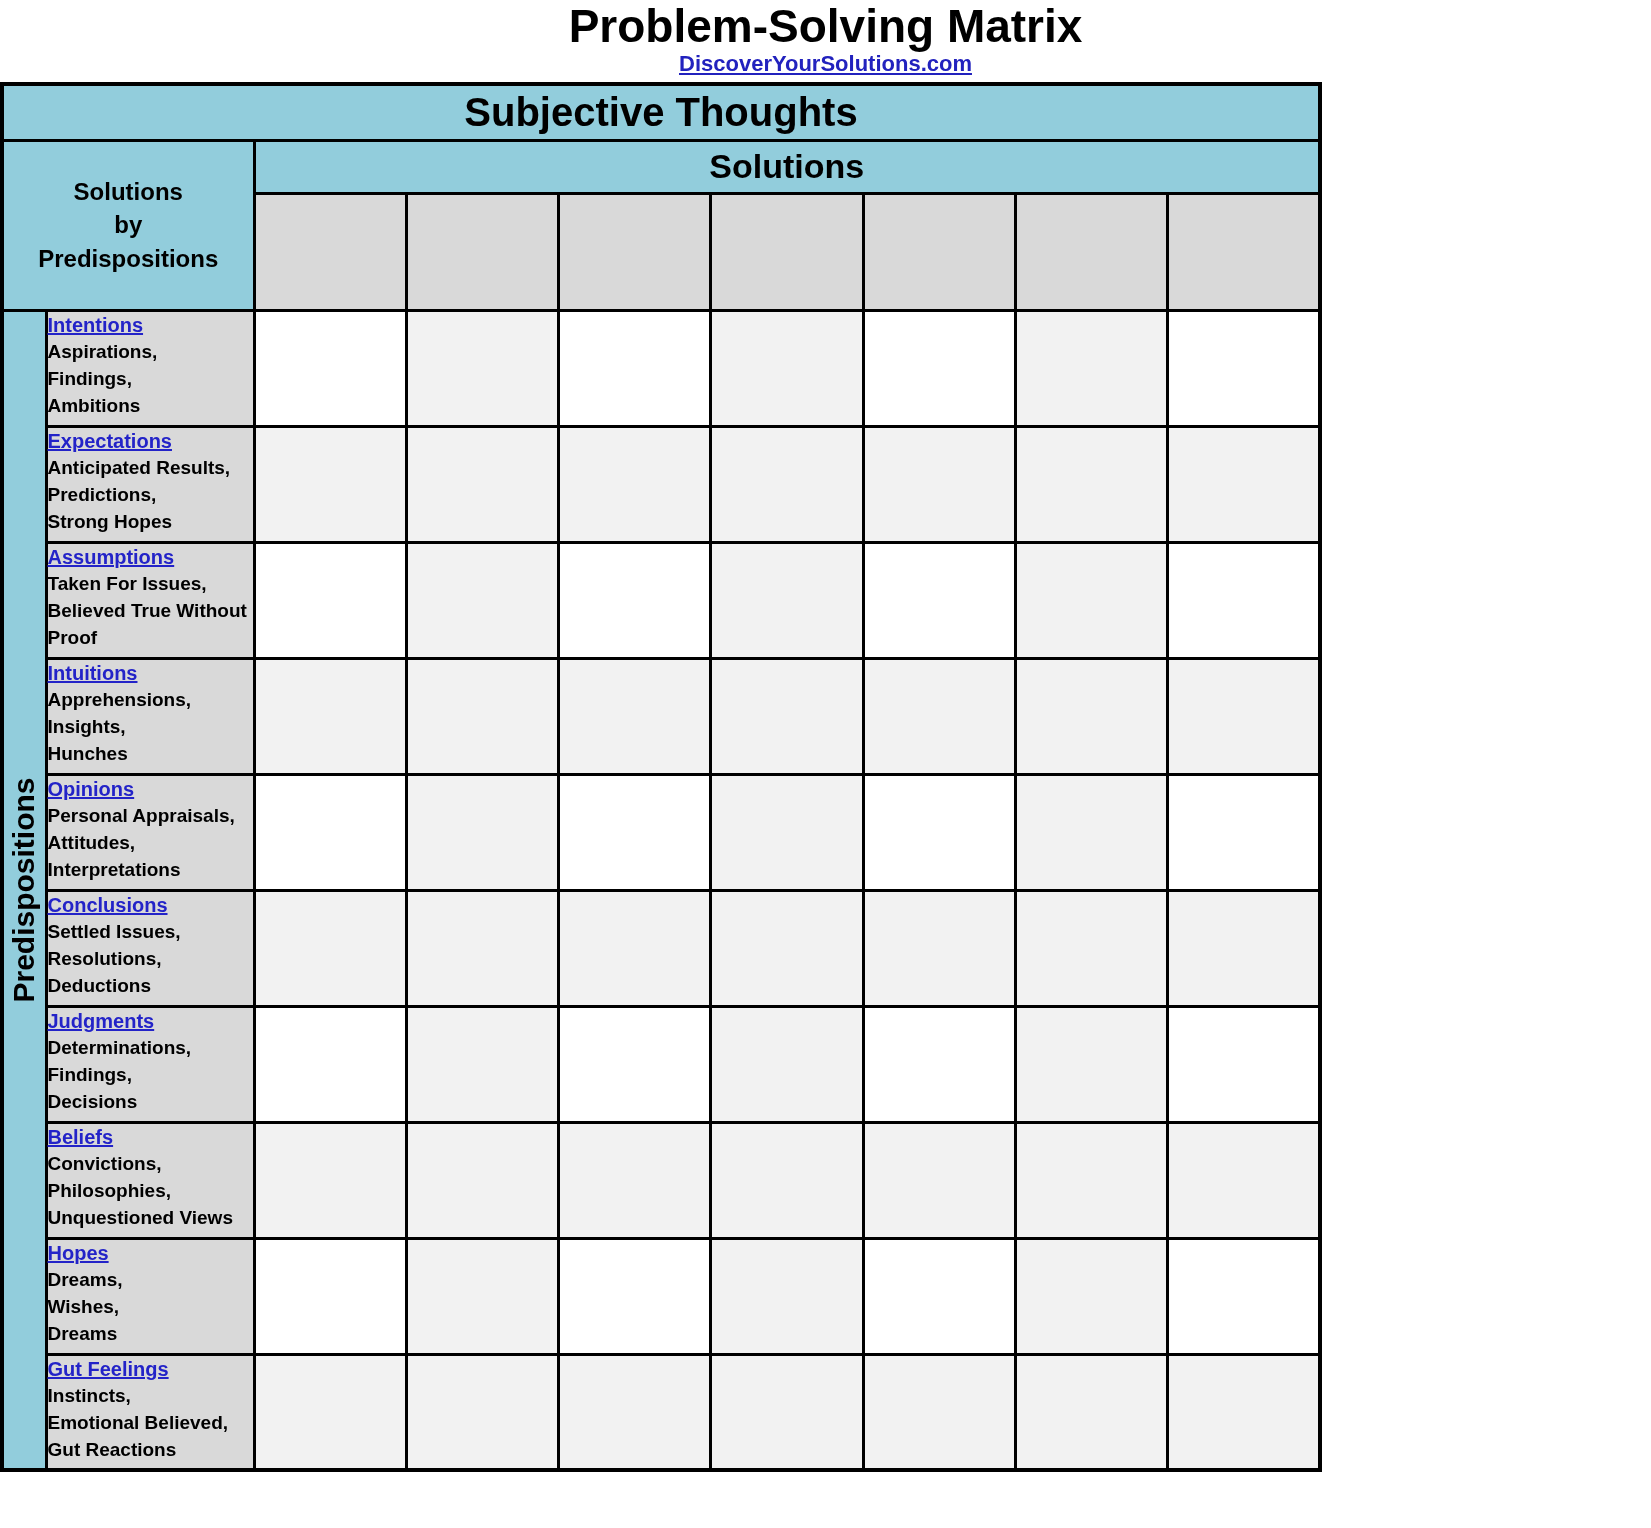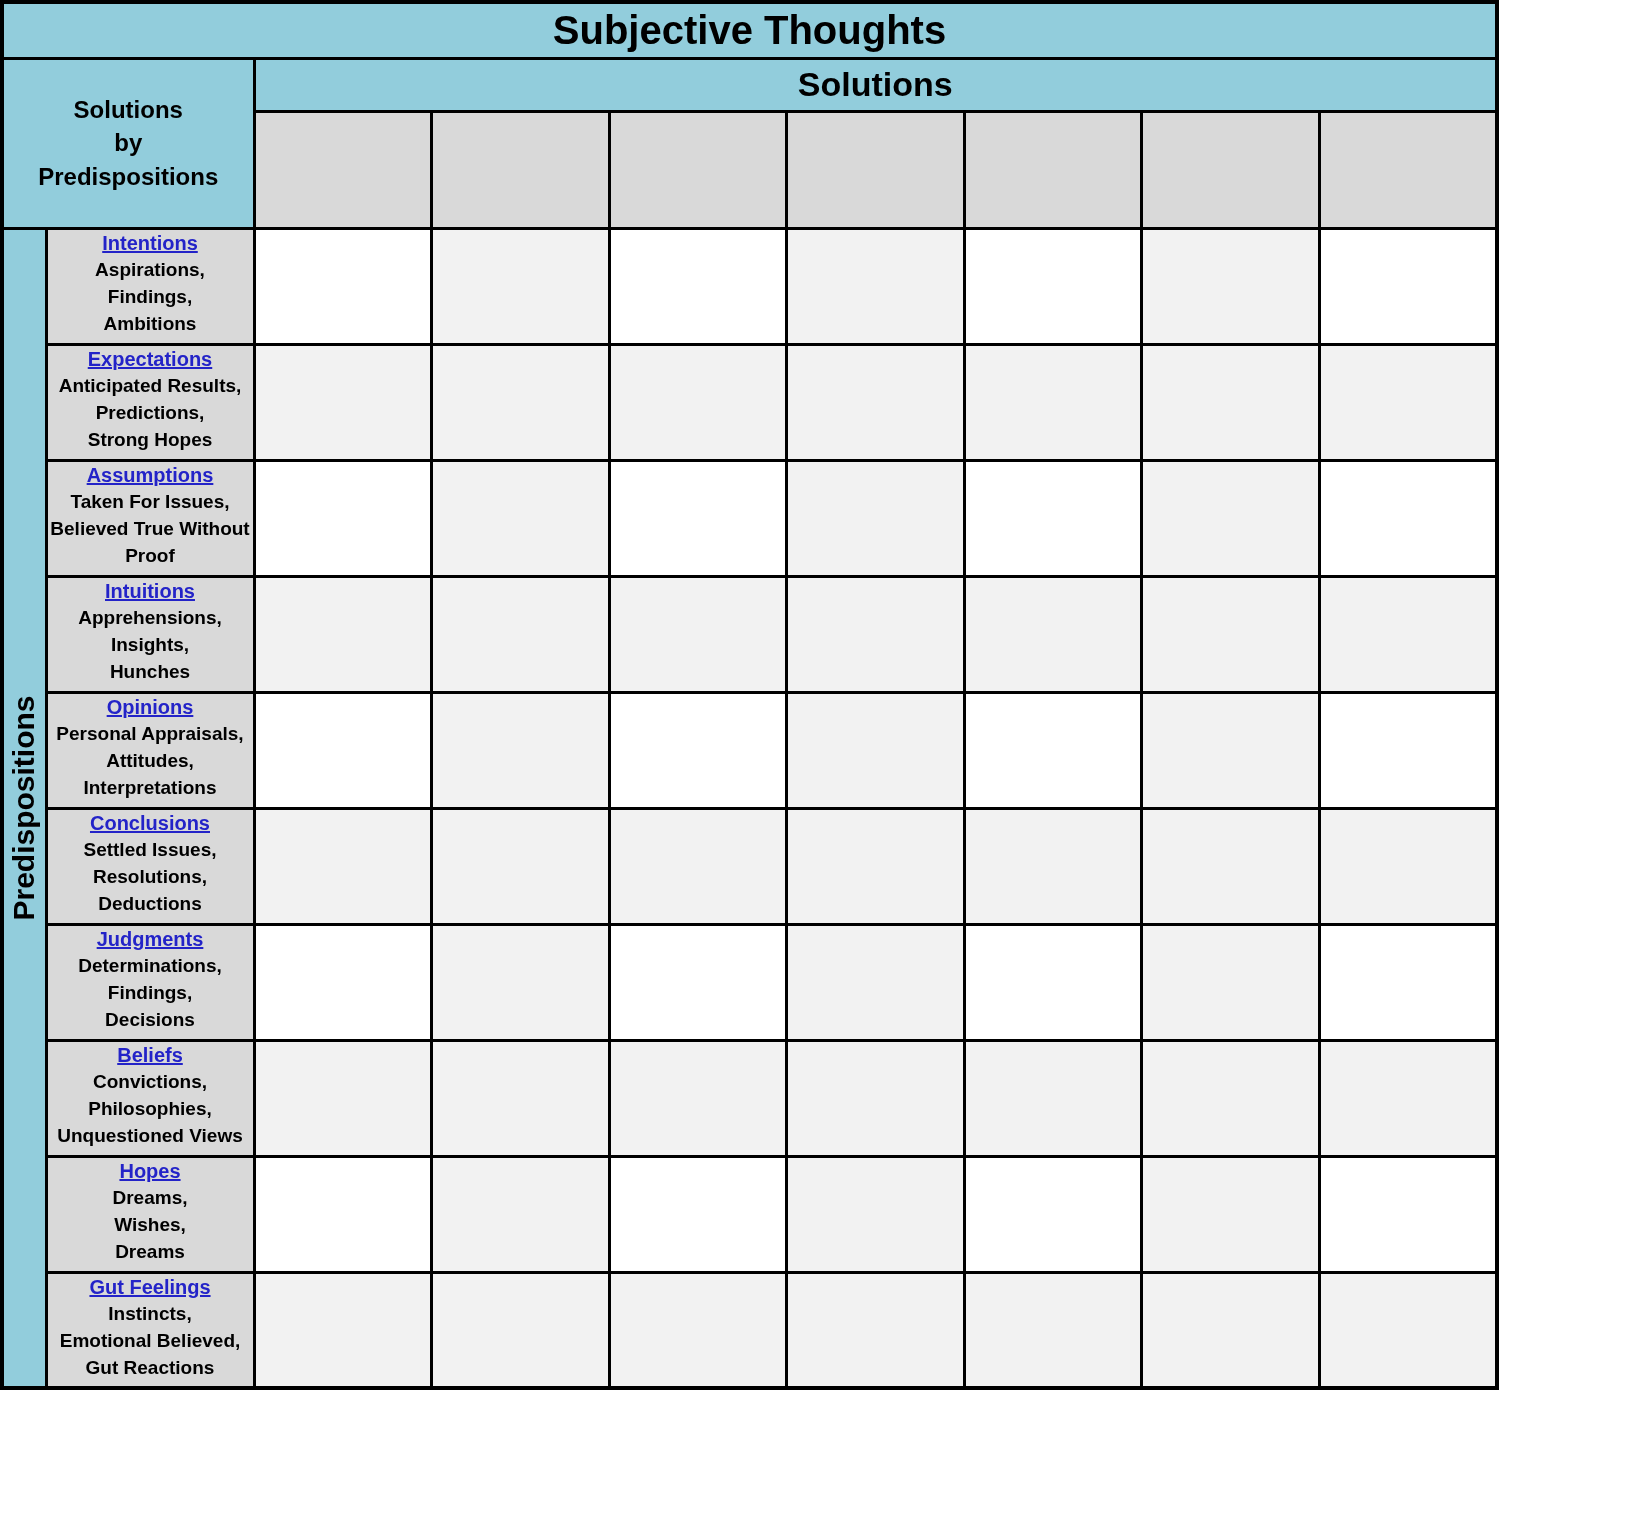--- a/index.html
+++ b/index.html
@@ -38,21 +38,21 @@
     font-weight: bold;
     color: #2222BE;
     text-decoration: underline;
     cursor: pointer;
   }
 
   
   table.matrix {
     border-collapse: collapse;
     table-layout: fixed;
-    width: 1499px;
+    width: 1322px;
     border: 4px solid #000000;
   }
   table.matrix td {
     border: 3px solid #000000;
     padding: 0;
     box-sizing: border-box;
   }
 
   tr.banner-row   { height: 56px; }
   tr.solhdr-row   { height: 53px; }
@@ -97,21 +97,20 @@
     top: 50%;
     left: 50%;
     transform: translate(-50%, -50%) rotate(-90deg);
     white-space: nowrap;
     font-size: 30px;
     font-weight: bold;
     color: #000000;
   }
   td.rowhdr {
     background: #D9D9D9;
-    text-align: center;
     vertical-align: top;
     padding-top: 5px;
     margin-left: 28px;
   }
   .row-link {
     display: inline-block;
     font-size: 20px;
     font-weight: bold;
     color: #2323C8;
     text-decoration: underline;
@@ -125,20 +124,24 @@
     line-height: 1.43;
   }
   td.cell-w { background: #FFFFFF; }
   td.cell-g { background: #F2F2F2; }
 </style>
 </head>
 <body>
 
 <div class="page">
 
+  <div class="masthead">
+    <h1 class="page-title">Problem-Solving Matrix</h1>
+    <a class="site-link">DiscoverYourSolutions.com</a>
+  </div>
 
   <table class="matrix">
     <colgroup>
       <col style="width:44px">
       <col style="width:208px">
       <col>
         <col>
         <col>
         <col>
         <col>

